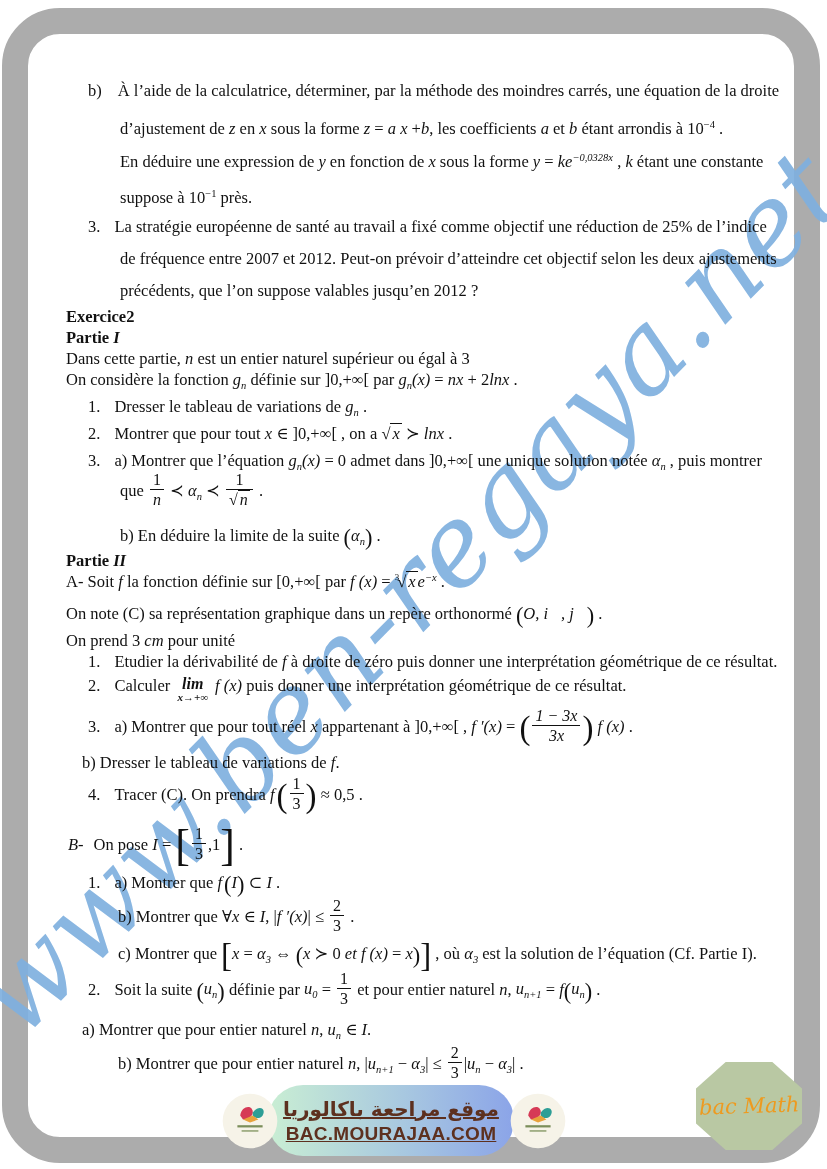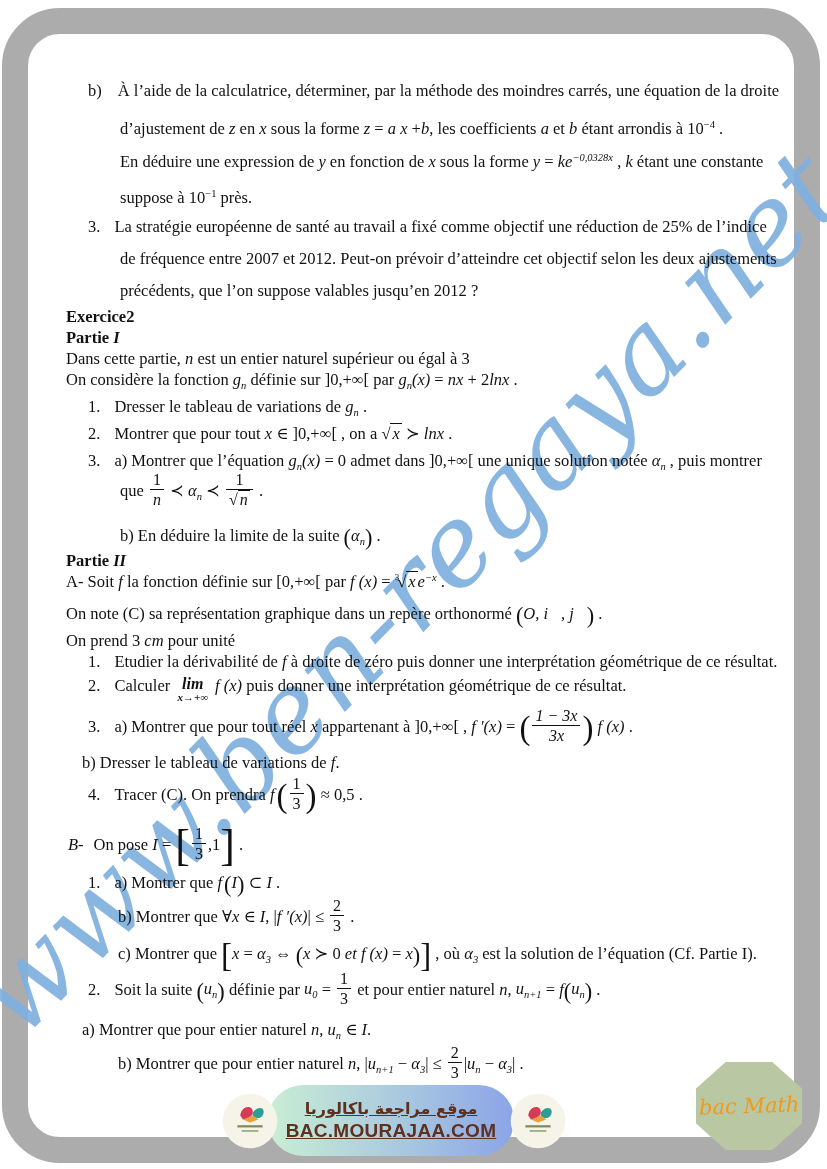--- a/index.html
+++ b/index.html
@@ -34,21 +34,21 @@
        font-style:italic;transform:translateY(2px);margin:0 3px;font-weight:bold;}
   .lim .top{display:block;font-size:16px;}
   .lim .bot{display:block;font-size:11px;}
   .med{font-size:135%;vertical-align:-0.18em;line-height:0;}
   .big{font-size:200%;vertical-align:-0.22em;line-height:0;font-weight:400;}
   .Big{font-size:265%;vertical-align:-0.25em;line-height:0;font-weight:400;}
   
   .pill{position:absolute;left:268px;top:1085px;width:246px;height:71px;border-radius:35px;
         background:linear-gradient(90deg,#c9eed3 0%,#a8c8e0 55%,#8ba4e8 100%);
         z-index:3;display:flex;flex-direction:column;align-items:center;justify-content:center;cursor:pointer;}
-  .pill .ar{font-family:"DejaVu Sans","Liberation Sans",sans-serif;font-weight:bold;font-size:16px;
+  .pill .ar{font-family:"DejaVu Sans","Liberation Sans",sans-serif;font-weight:bold;font-size:20px;
             color:#5d301f;text-decoration:underline;direction:rtl;}
   .pill .site{font-family:"Liberation Sans","DejaVu Sans",sans-serif;font-weight:bold;font-size:19px;
               color:#5d301f;text-decoration:underline;letter-spacing:0.3px;margin-top:2px;}
   .logoc{position:absolute;width:56px;height:56px;z-index:3;}
   .logoc.left{left:222px;top:1093px;}
   .logoc.right{left:510px;top:1093px;}
   .badge{position:absolute;left:696px;top:1062px;width:106px;height:88px;z-index:4;
          background:#b9c8a3;display:flex;align-items:center;justify-content:center;
          clip-path:polygon(28% 0,72% 0,100% 30%,100% 70%,72% 100%,28% 100%,0 70%,0 30%);}
   .badge .btxt{font-family:"DejaVu Serif","Liberation Serif",serif;font-style:italic;

